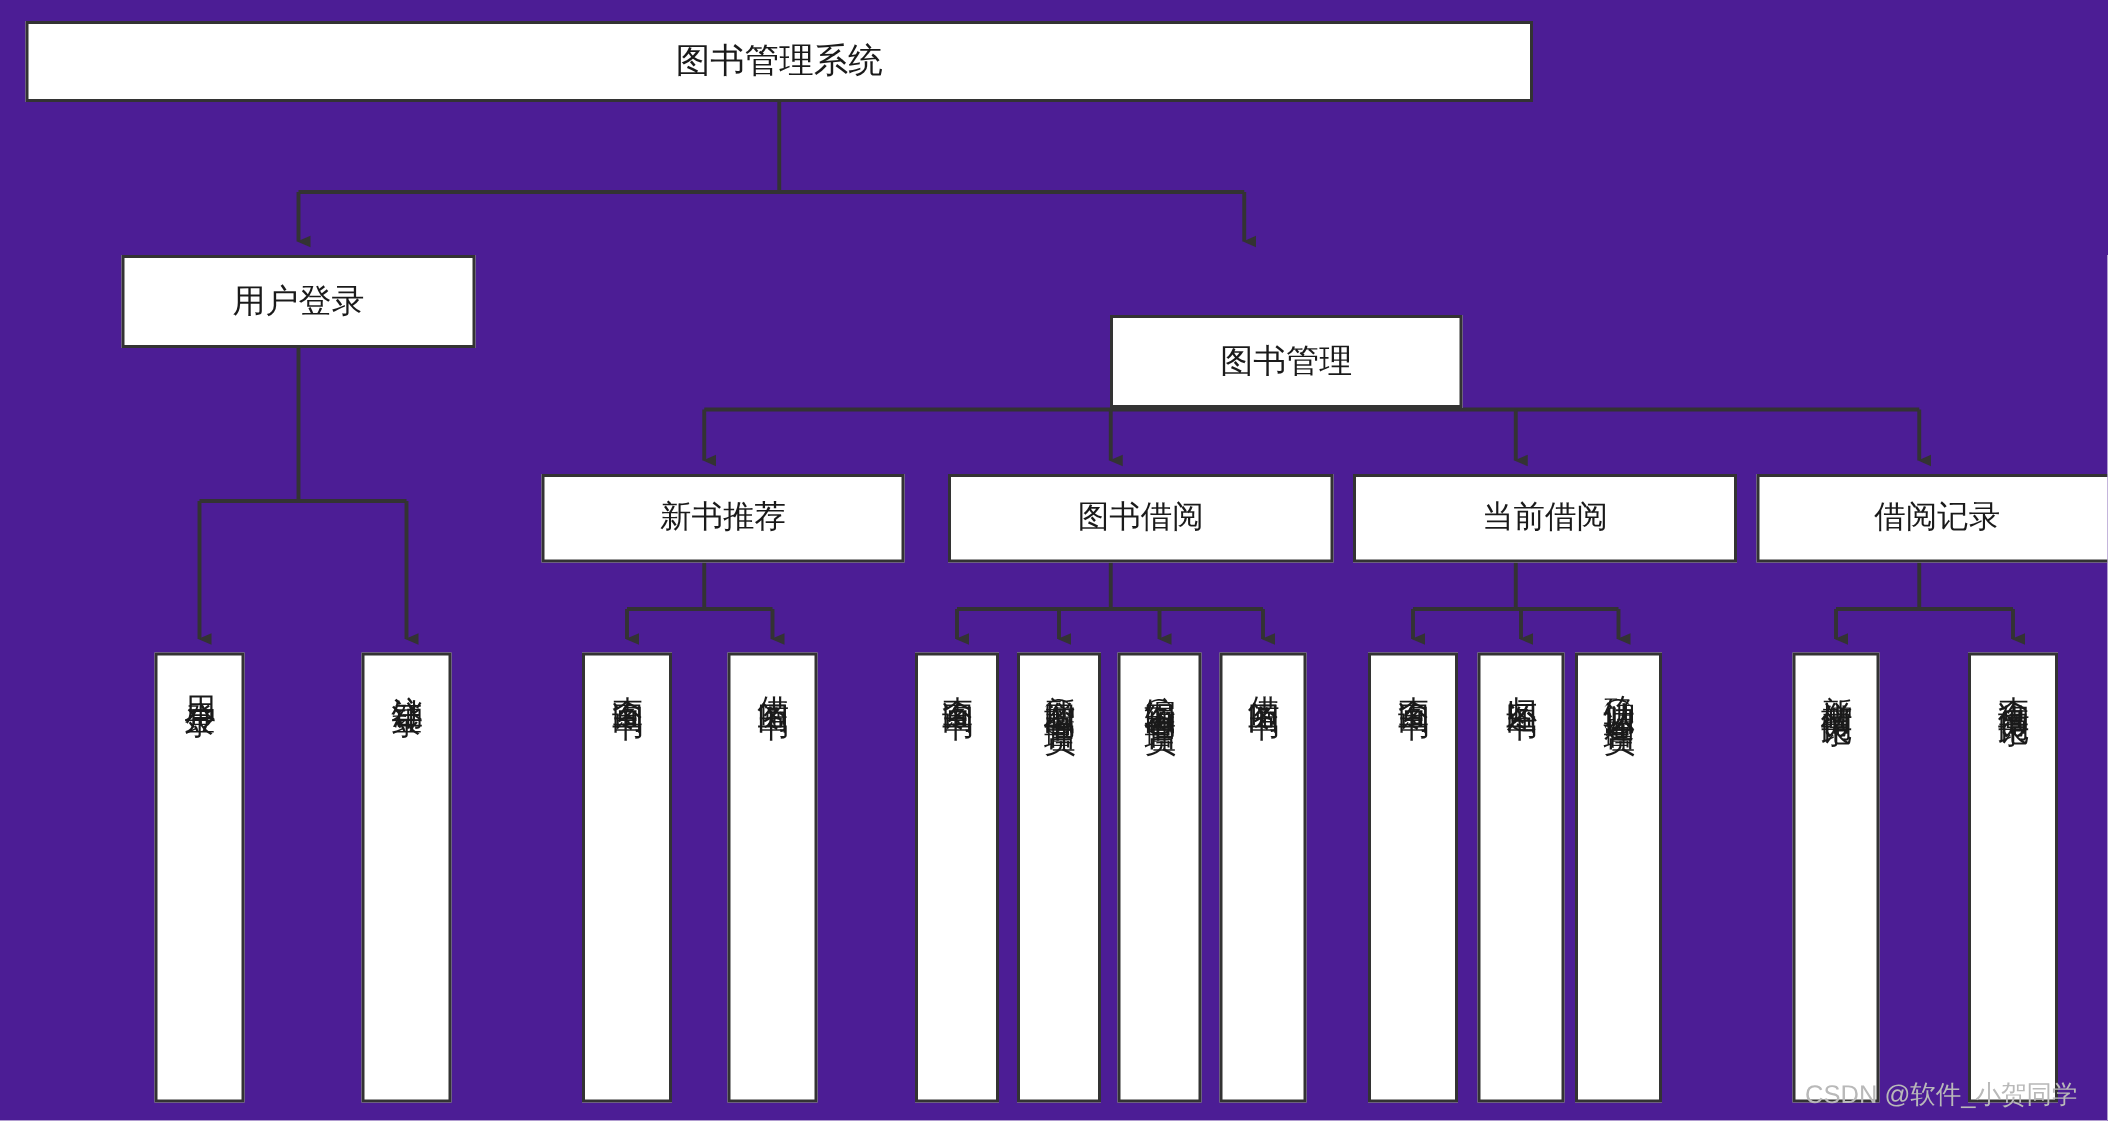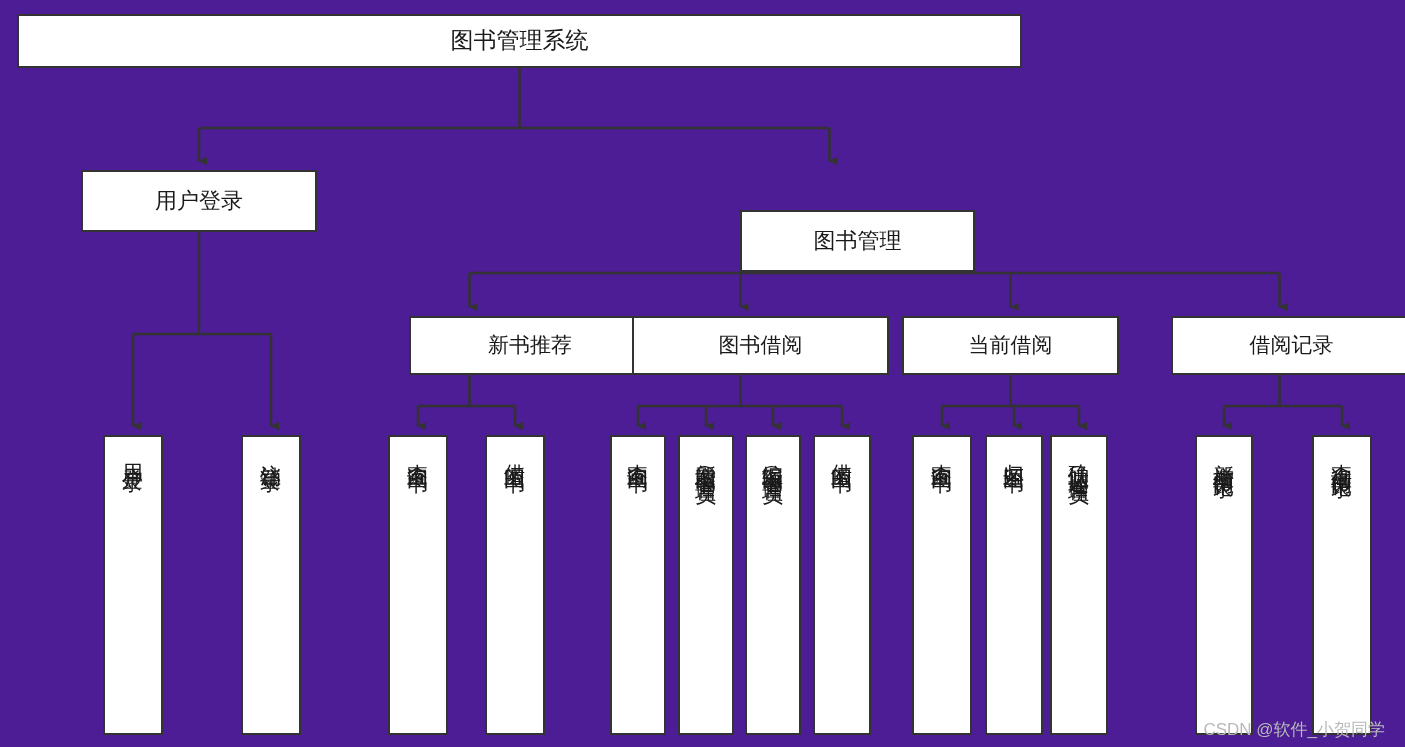--- a/index.html
+++ b/index.html
@@ -119,27 +119,27 @@
   <div id="node-layer">
       <div class="node-box lvl0" style="left: 17px; top: 14px; width: 1005px; height: 54px;">
         <span class="node-label">图书管理系统</span>
       </div>
       <div class="node-box lvl1" style="left: 81px; top: 170px; width: 236px; height: 62px;">
         <span class="node-label">用户登录</span>
       </div>
       <div class="node-box lvl1" style="left: 740px; top: 170px; width: 235px; height: 62px; margin-top: 40px;">
         <span class="node-label">图书管理</span>
       </div>
-      <div class="node-box lvl2" style="left: 361px; top: 316px; width: 242px; height: 59px; margin-left: 48px;">
+      <div class="node-box lvl2" style="left: 361px; top: 316px; width: 242px; height: 59px;">
         <span class="node-label">新书推荐</span>
       </div>
       <div class="node-box lvl2" style="left: 632px; top: 316px; width: 257px; height: 59px;">
         <span class="node-label">图书借阅</span>
       </div>
-      <div class="node-box lvl2" style="left: 902px; top: 316px; width: 217px; height: 59px;">
+      <div class="node-box lvl2" style="left: 902px; top: 316px; width: 256px; height: 59px;">
         <span class="node-label">当前借阅</span>
       </div>
       <div class="node-box lvl2" style="left: 1171px; top: 316px; width: 241px; height: 59px;">
         <span class="node-label">借阅记录</span>
       </div>
       <div class="node-box lvl3 leaf" style="left: 103px; top: 435px; width: 60px; height: 300px;">
         <span class="node-label">用户登录</span>
       </div>
       <div class="node-box lvl3 leaf" style="left: 241px; top: 435px; width: 60px; height: 300px;">
         <span class="node-label">注销登录</span>

